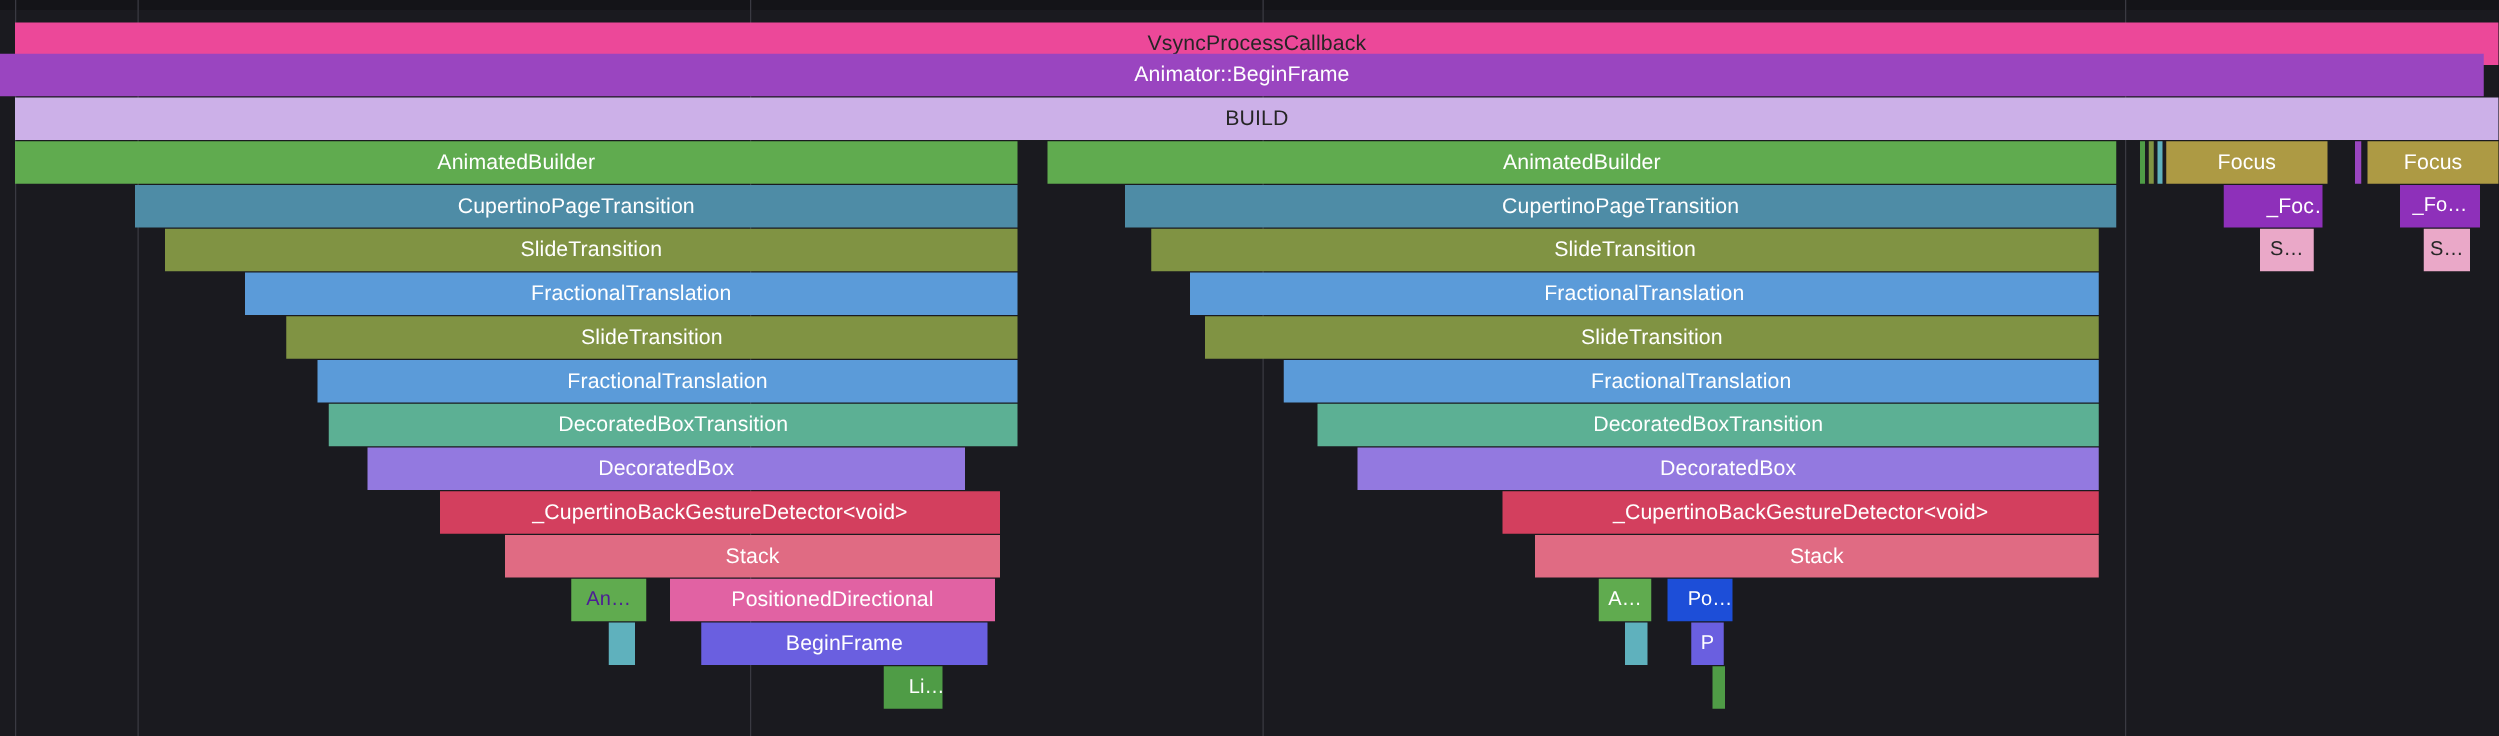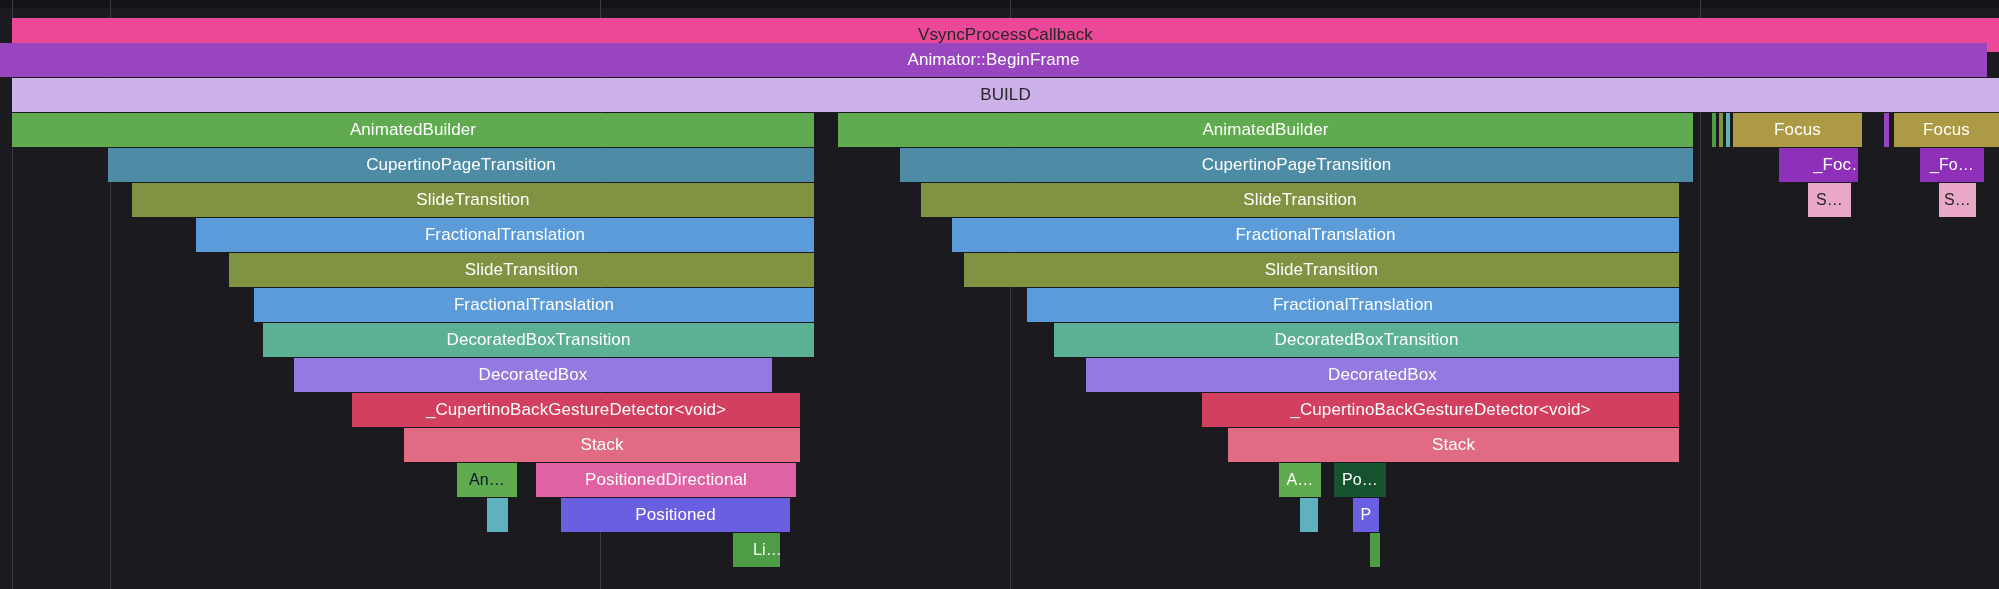--- a/index.html
+++ b/index.html
@@ -100,33 +100,33 @@
       </div>
       <div class="frame" title="DecoratedBox" style="left: 294px; top: 358px; width: 478px; height: 34px; background: rgb(147, 121, 224); color: rgb(255, 255, 255);">
         <span class="lbl">DecoratedBox</span>
       </div>
       <div class="frame" title="_CupertinoBackGestureDetector&lt;void&gt;" style="left: 352px; top: 393px; width: 448px; height: 34px; background: rgb(211, 63, 94); color: rgb(255, 255, 255);">
         <span class="lbl">_CupertinoBackGestureDetector&lt;void&gt;</span>
       </div>
       <div class="frame" title="Stack" style="left: 404px; top: 428px; width: 396px; height: 34px; background: rgb(224, 107, 131); color: rgb(255, 255, 255);">
         <span class="lbl">Stack</span>
       </div>
-      <div class="frame tiny" title="An…" style="left: 457px; top: 463px; width: 60px; height: 34px; background: rgb(96, 171, 79); color: #0f172a;">
+      <div class="frame tiny" title="An…" style="left: 457px; top: 463px; width: 60px; height: 34px; background: rgb(96, 171, 79); color: #4c1d95;">
         <span class="lbl">An…</span>
       </div>
       <div class="frame" title="PositionedDirectional" style="left: 536px; top: 463px; width: 260px; height: 34px; background: rgb(225, 98, 163); color: rgb(255, 255, 255); text-align: center;">
         <span class="lbl">PositionedDirectional</span>
       </div>
       <div class="frame tiny" title="" style="left: 487px; top: 498px; width: 21px; height: 34px; background: rgb(95, 177, 189); color: rgb(255, 255, 255);">
         <span class="lbl"></span>
       </div>
       <div class="frame" title="Positioned" style="left: 561px; top: 498px; width: 229px; height: 34px; background: rgb(106, 95, 224); color: rgb(255, 255, 255);">
-        <span class="lbl">Positioned</span>
-      </div>
-      <div class="frame tiny" title="Li…" style="left: 733px; top: 533px; width: 47px; height: 34px; background: rgb(79, 156, 70); color: rgb(255, 255, 255); padding-left: 20px;">
+        <span class="lbl">BeginFrame</span>
+      </div>
+      <div class="frame tiny" title="Li…" style="left: 707px; top: 533px; width: 47px; height: 34px; background: rgb(79, 156, 70); color: rgb(255, 255, 255); padding-left: 20px;">
         <span class="lbl">Li…</span>
       </div>
       <div class="frame" title="AnimatedBuilder" style="left: 838px; top: 113px; width: 855px; height: 34px; background: rgb(96, 171, 79); color: rgb(255, 255, 255);">
         <span class="lbl">AnimatedBuilder</span>
       </div>
       <div class="frame" title="CupertinoPageTransition" style="left: 900px; top: 148px; width: 793px; height: 34px; background: rgb(78, 140, 166); color: rgb(255, 255, 255);">
         <span class="lbl">CupertinoPageTransition</span>
       </div>
       <div class="frame" title="SlideTransition" style="left: 921px; top: 183px; width: 758px; height: 34px; background: rgb(128, 147, 67); color: rgb(255, 255, 255);">
         <span class="lbl">SlideTransition</span>
@@ -148,21 +148,21 @@
       </div>
       <div class="frame" title="_CupertinoBackGestureDetector&lt;void&gt;" style="left: 1202px; top: 393px; width: 477px; height: 34px; background: rgb(211, 63, 94); color: rgb(255, 255, 255);">
         <span class="lbl">_CupertinoBackGestureDetector&lt;void&gt;</span>
       </div>
       <div class="frame" title="Stack" style="left: 1228px; top: 428px; width: 451px; height: 34px; background: rgb(224, 107, 131); color: rgb(255, 255, 255);">
         <span class="lbl">Stack</span>
       </div>
       <div class="frame tiny" title="A…" style="left: 1279px; top: 463px; width: 42px; height: 34px; background: rgb(96, 171, 79); color: rgb(255, 255, 255);">
         <span class="lbl">A…</span>
       </div>
-      <div class="frame tiny" title="Po…" style="left: 1334px; top: 463px; width: 52px; height: 34px; background: #14532d; color: rgb(255, 255, 255);">
+      <div class="frame tiny" title="Po…" style="left: 1334px; top: 463px; width: 52px; height: 34px; background: #1d4ed8; color: rgb(255, 255, 255); text-align: right;">
         <span class="lbl">Po…</span>
       </div>
       <div class="frame tiny" title="" style="left: 1300px; top: 498px; width: 18px; height: 34px; background: rgb(95, 177, 189); color: rgb(255, 255, 255);">
         <span class="lbl"></span>
       </div>
       <div class="frame tiny" title="P" style="left: 1353px; top: 498px; width: 26px; height: 34px; background: rgb(106, 95, 224); color: rgb(255, 255, 255);">
         <span class="lbl">P</span>
       </div>
       <div class="frame tiny" title="" style="left: 1370px; top: 533px; width: 10px; height: 34px; background: rgb(79, 156, 70); color: rgb(255, 255, 255);">
         <span class="lbl"></span>

